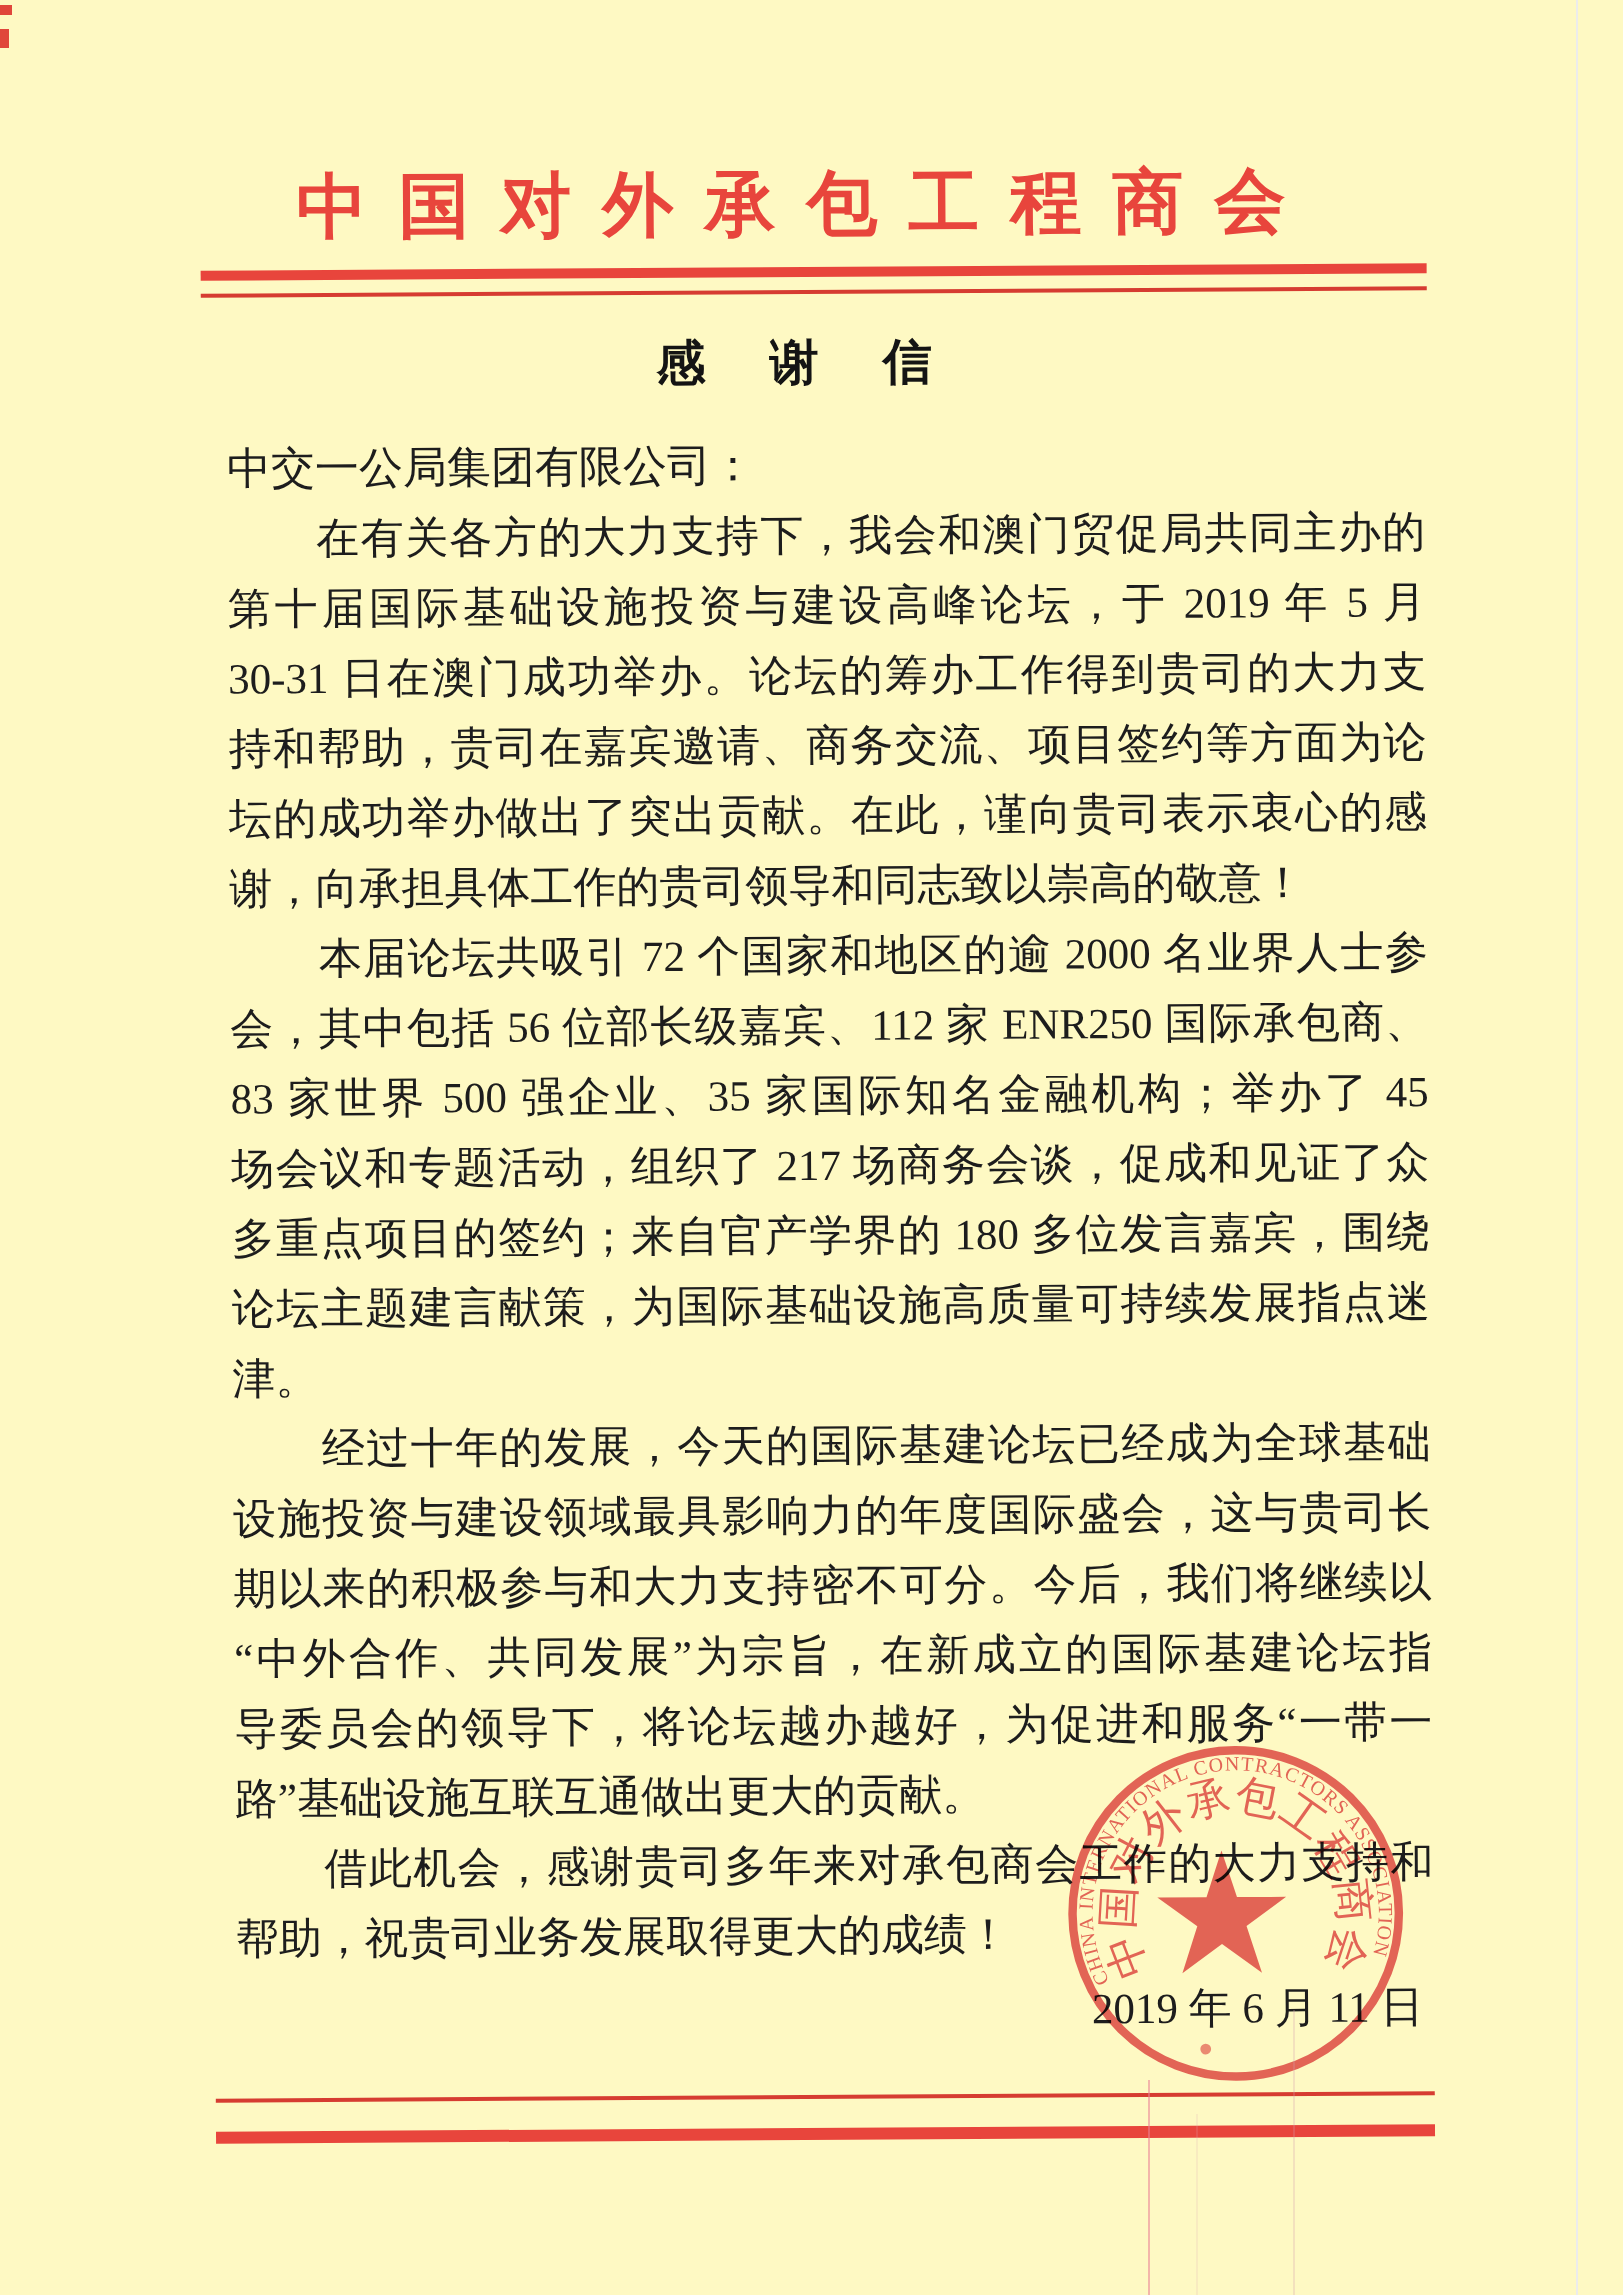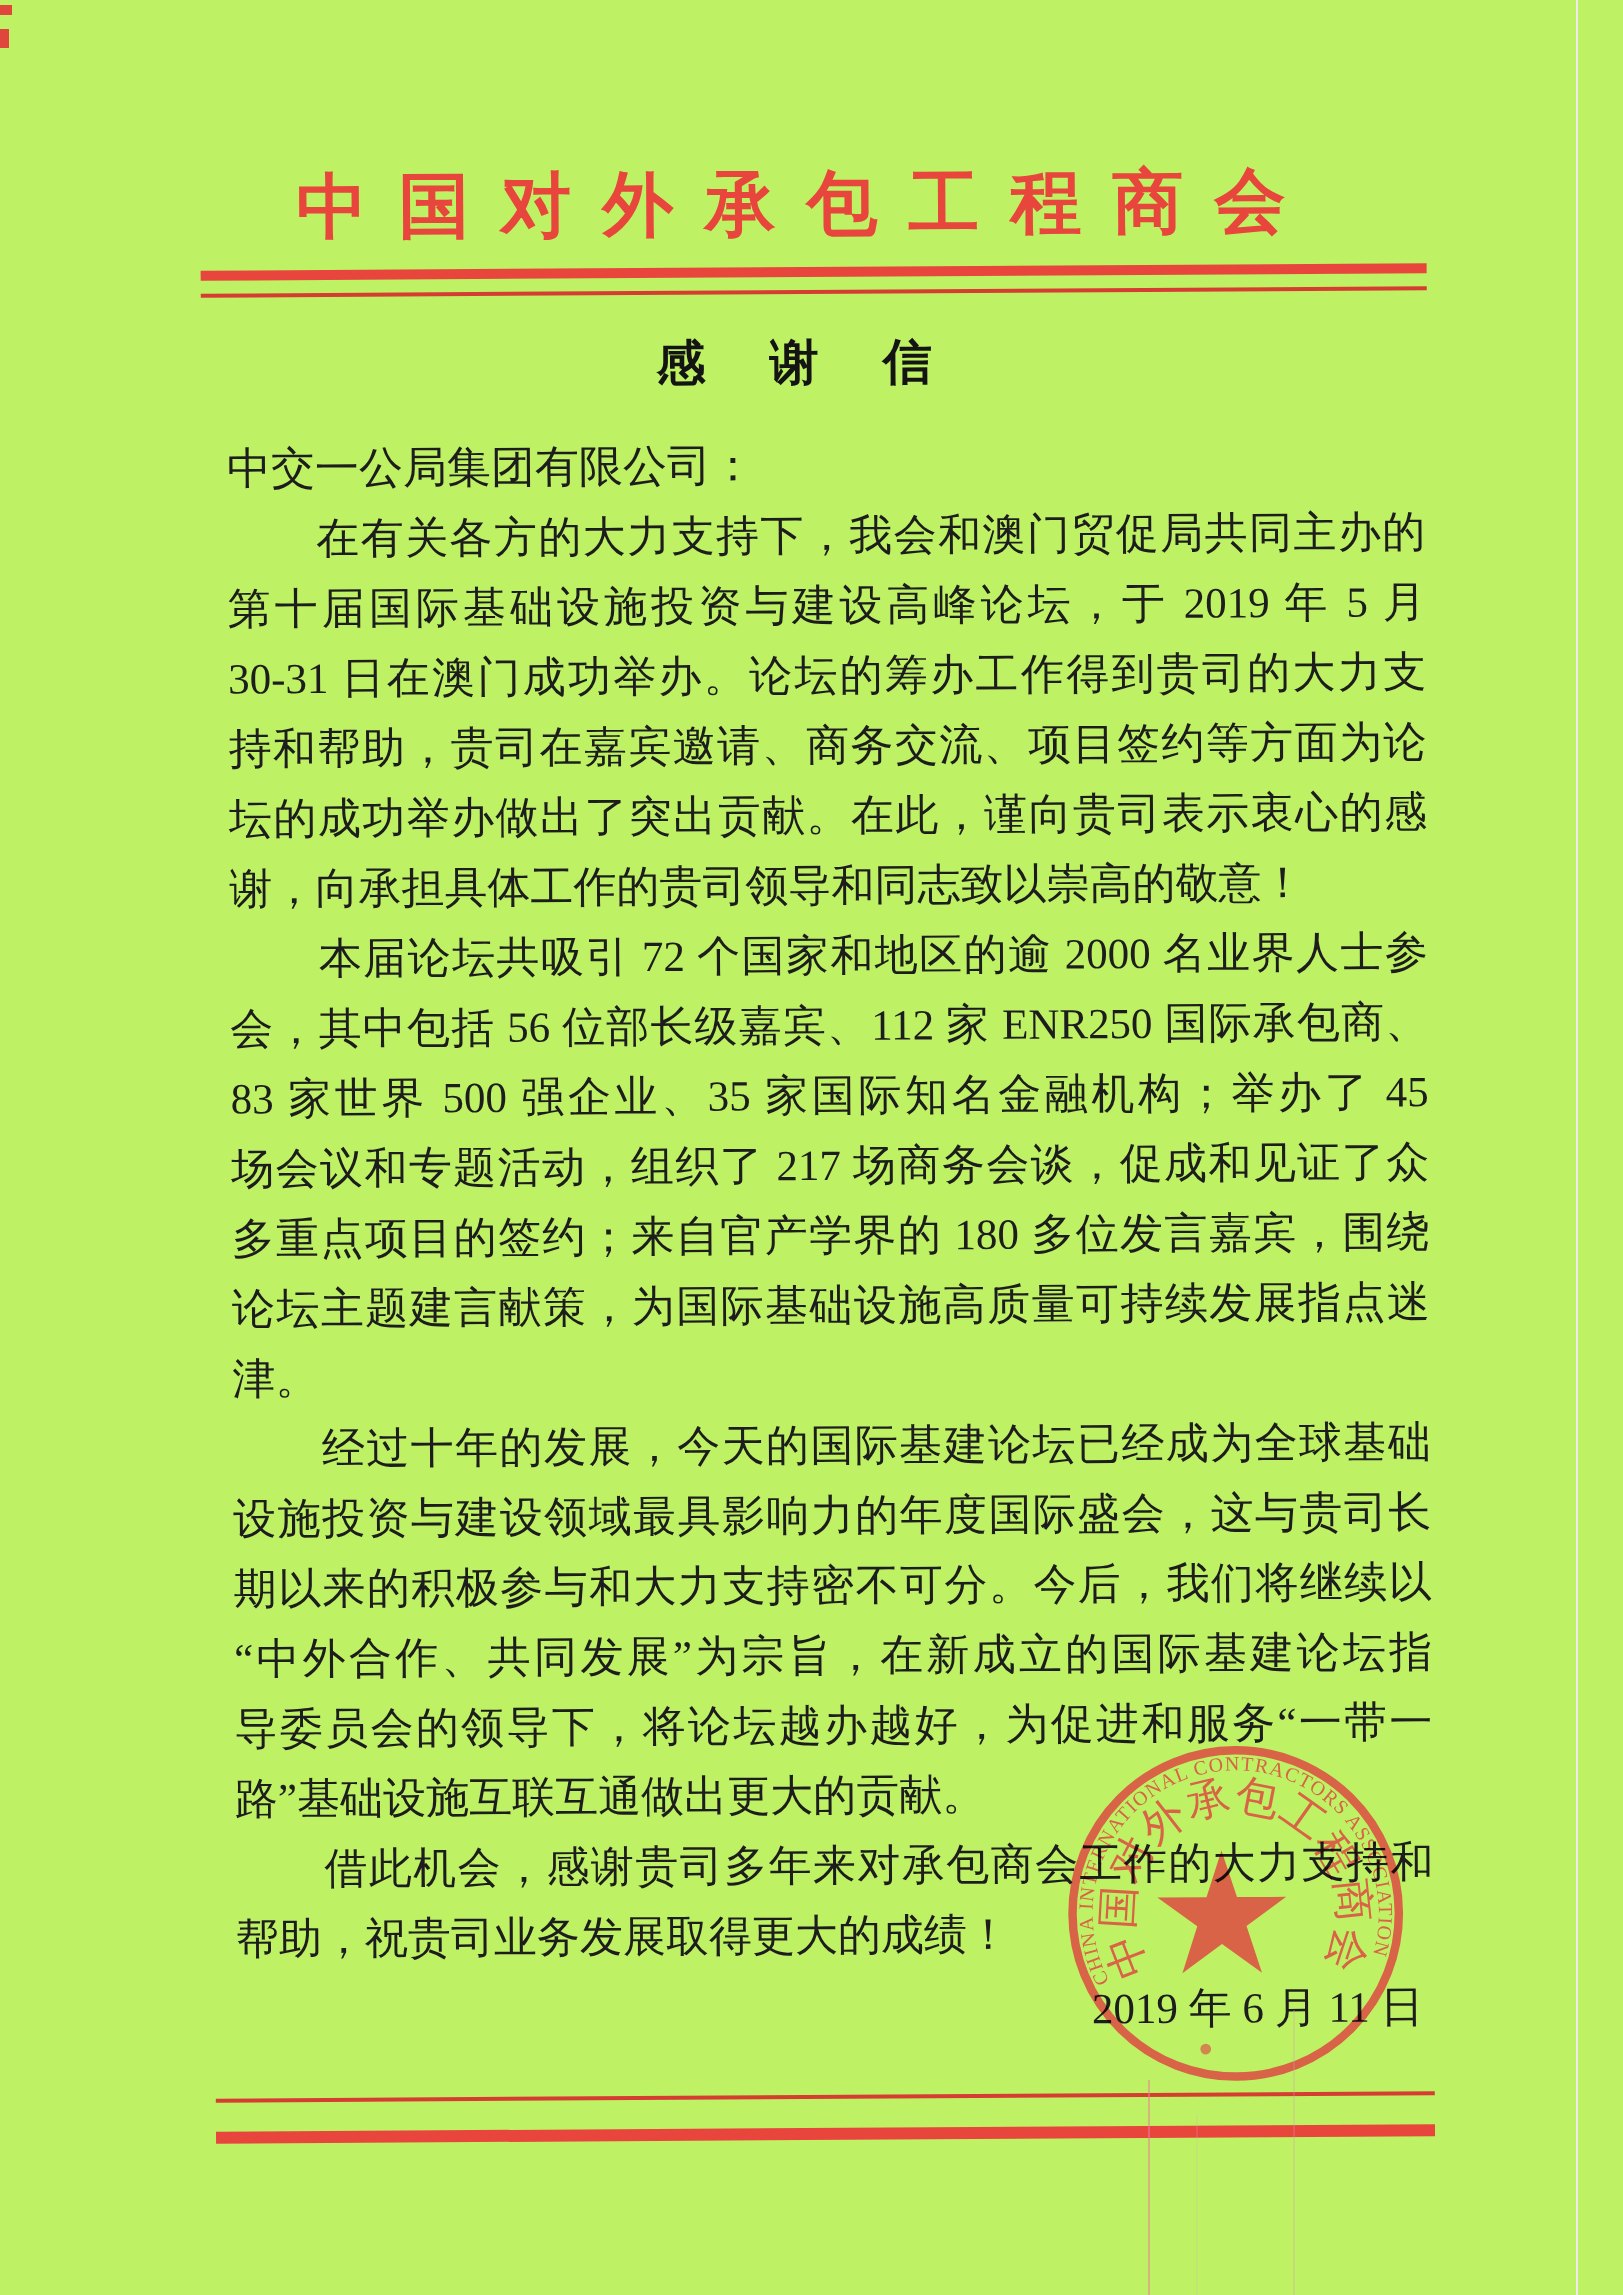--- a/index.html
+++ b/index.html
@@ -1,16 +1,16 @@
 <!DOCTYPE html>
 <html style="font-size:12.3px"><head>
 <meta charset="utf-8">
 <style>
   html,body{margin:0;padding:0;background:#9a9a9a;}
-  #page{position:relative;width:1624px;height:2295px;background:#bef264;overflow:hidden;
+  #page{position:relative;width:1624px;height:2295px;background:#fef9c3;overflow:hidden;
         font-family:"Liberation Serif","DejaVu Serif",serif;color:#1e1e1e;}
   .tilt{position:absolute;left:0;top:0;width:1624px;height:2295px;transform:rotate(-0.35deg);transform-origin:50% 50%;}
 
   
   .org-title{position:absolute;left:0;top:166px;width:1624px;text-align:center;
              font-size:71px;font-weight:700;color:#e8453c;letter-spacing:31px;line-height:77px;white-space:nowrap;}
   .rule{position:absolute;background:#e8453c;}
   .rule-top-thick{left:206px;top:267px;width:1226px;height:10px;}
   .rule-top-thin{left:206px;top:290px;width:1226px;height:3.9px;background:#d63c31;}
   .rule-bottom-thin{left:210px;top:2095px;width:1219px;height:3.9px;background:#d63c31;}

